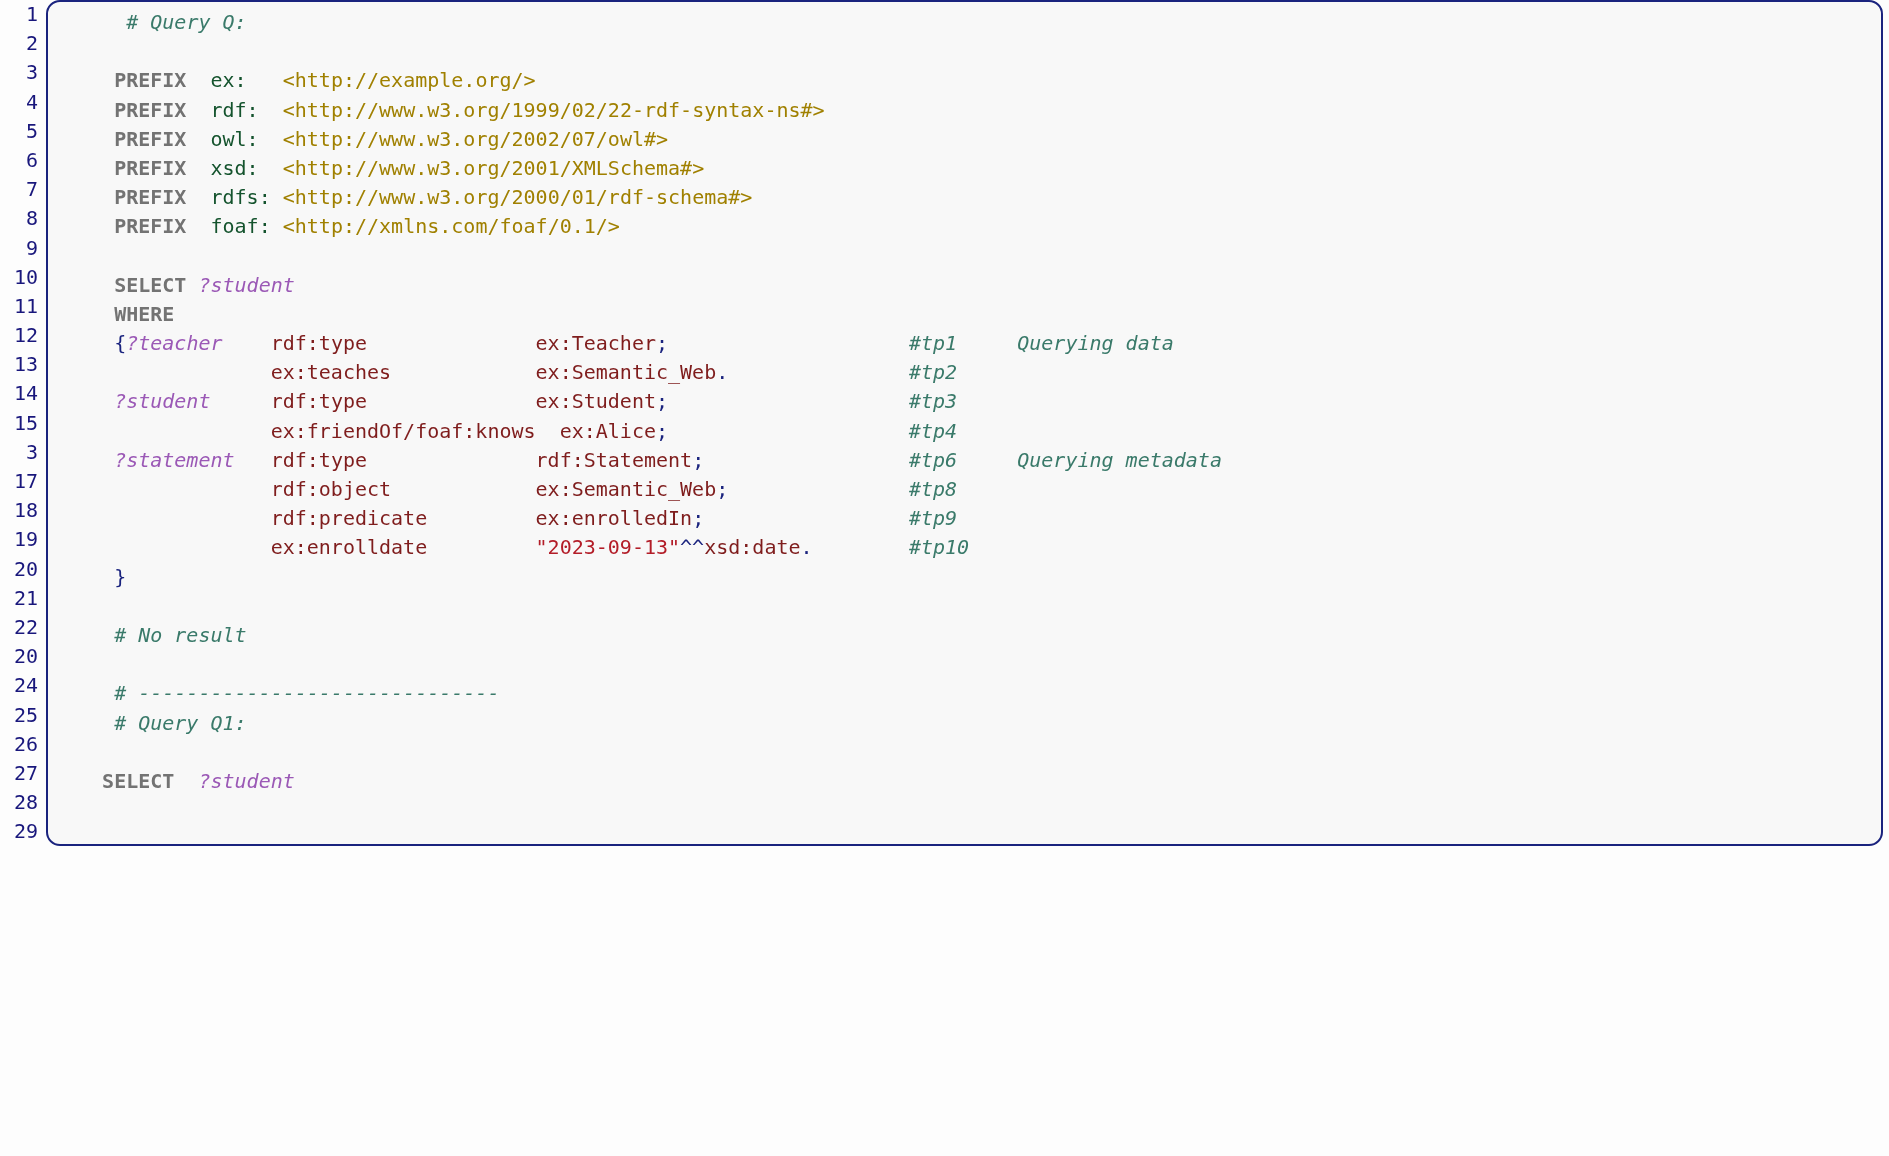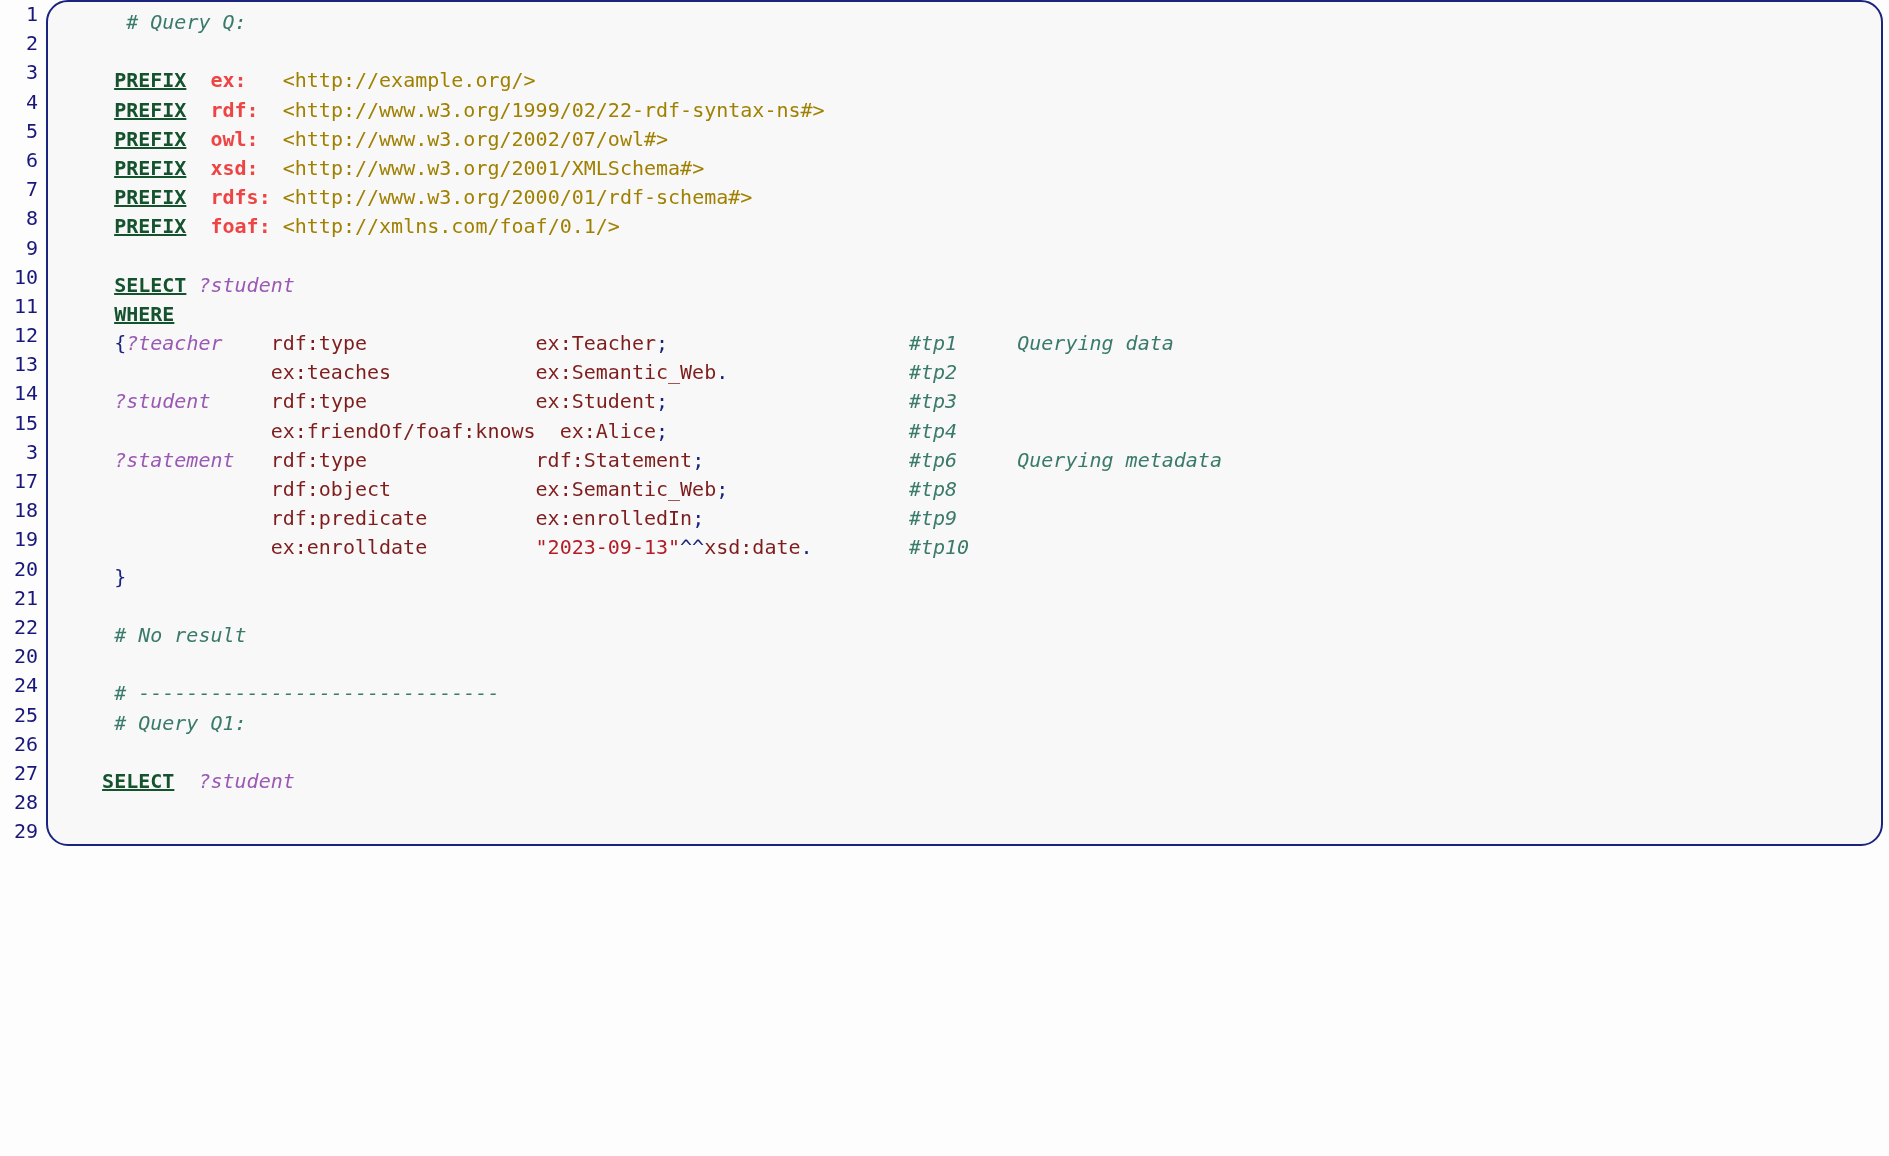--- a/index.html
+++ b/index.html
@@ -23,36 +23,36 @@
     user-select: none;
     flex-shrink: 0;
   }
   .gutter div {
     height: 29.2px;
     line-height: 29.2px;
   }
   .codebox {
     flex: 1;
     border: 2px solid #1a237e;
-    border-radius: 22px;
+    border-radius: 14px;
     background: #f8f8f8;
     padding: 6px 12px 6px 0;
     overflow: hidden;
   }
   .line {
     height: 29.2px;
     line-height: 29.2px;
     white-space: pre;
     padding: 0 30px;
   }
   .cmt   { color: #3a7a6a; font-style: italic; }
-  .kw    { color: #14532d; font-weight: bold; text-decoration: underline; }
+  .kw    { color: #737373; font-weight: bold; }
   .var   { color: #9b59b6; font-style: italic; }
   .iri   { color: #a08000; }
-  .pfx   { color: #ef4444; font-weight: bold; }
+  .pfx   { color: #14532d; }
   .val   { color: #7f1d1d; }
   .punc  { color: #1a237e; }
   .lit   { color: #b31d28; }
   .caret { color: #1a237e; }
 </style>
 </head>
 <body>
 
 <div class="wrap">
   <div class="gutter" id="gutter">

